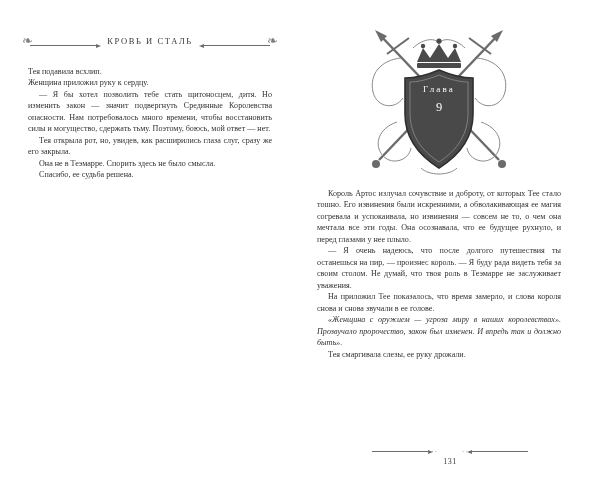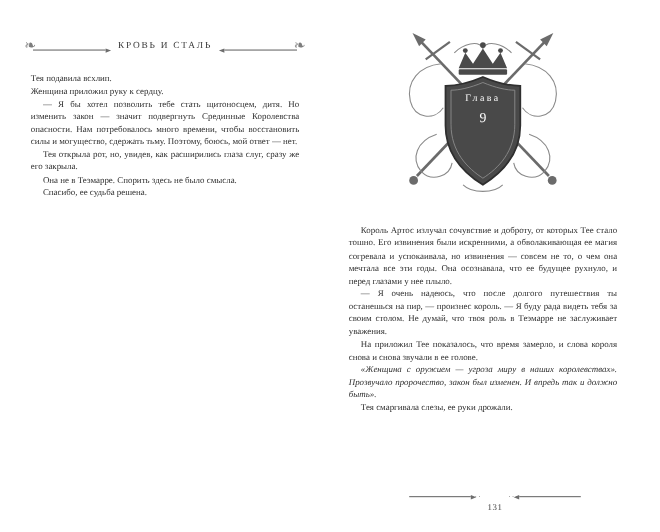--- a/index.html
+++ b/index.html
@@ -126,21 +126,21 @@
   .chap-num {
     position: absolute;
     left: 0; right: 0;
     top: 82px;
     text-align: center;
     font-size: 12.5px;
     color: #fdfdfd;
     font-family: "Liberation Serif", serif;
   }
 
-  .right-body { margin-top: 16px; }
+  .right-body { }
   .right-body p.italic { font-style: italic; }
 
   
   .folio {
     position: absolute;
     left: 28px;
     width: 244px;
     bottom: 18px;
     text-align: center;
     font-size: 8px;
@@ -258,21 +258,21 @@
           </svg>
           <div class="chap-label">Глава</div>
           <div class="chap-num">9</div>
         </div>
 
         <div class="body-text right-body">
           <p>Король Артос излучал сочувствие и доброту, от которых Тее стало тошно. Его извинения были искренними, а обволакивающая ее магия согревала и успокаивала, но извинения — совсем не то, о чем она мечтала все эти годы. Она осознавала, что ее будущее рухнуло, и перед глазами у нее плыло.</p>
           <p>— Я очень надеюсь, что после долгого путешествия ты останешься на пир, — произнес король. — Я буду рада видеть тебя за своим столом. Не думай, что твоя роль в Теэмарре не заслуживает уважения.</p>
           <p>На приложил Тее показалось, что время замерло, и слова короля снова и снова звучали в ее голове.</p>
           <p class="italic">«Женщина с оружием — угроза миру в наших королевствах». Прозвучало пророчество, закон был изменен. И впредь так и должно быть».</p>
-          <p>Тея смаргивала слезы, ее руки дрожали.</p>
+          <p>Тея смаргивала слезы, ее руку дрожали.</p>
         </div>
 
       </div>
 
       <div class="folio">
         <div class="folio-rule">
           <span class="fr l"></span>
           <span class="fr r"></span>
           <span class="folio-dots l">···</span>
           <span class="folio-dots r">···</span>

